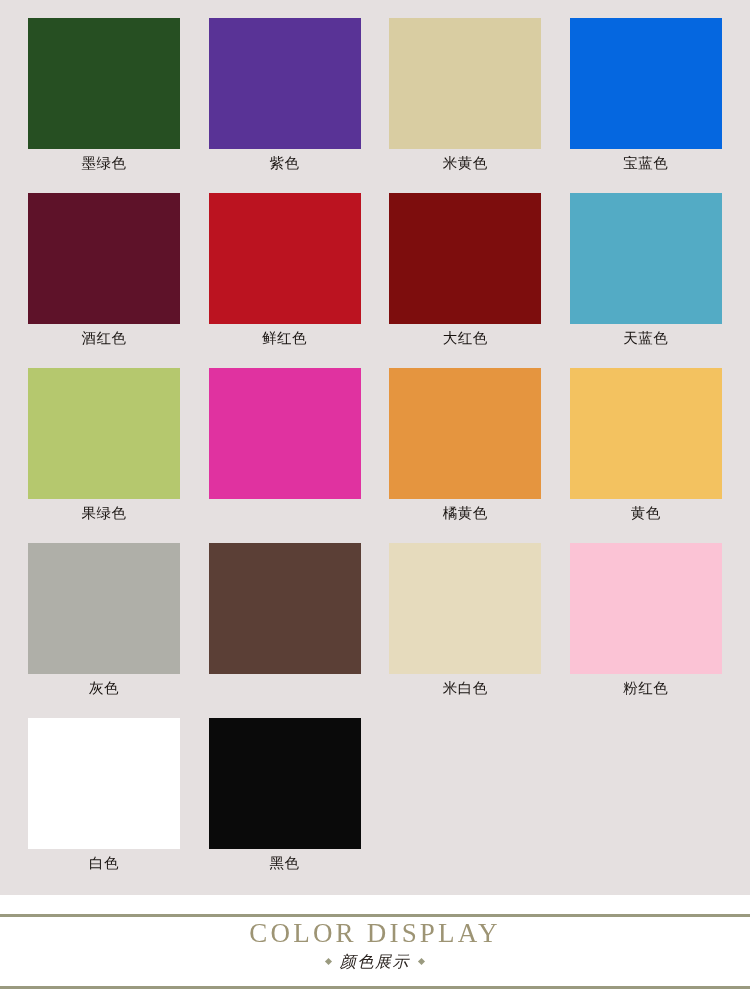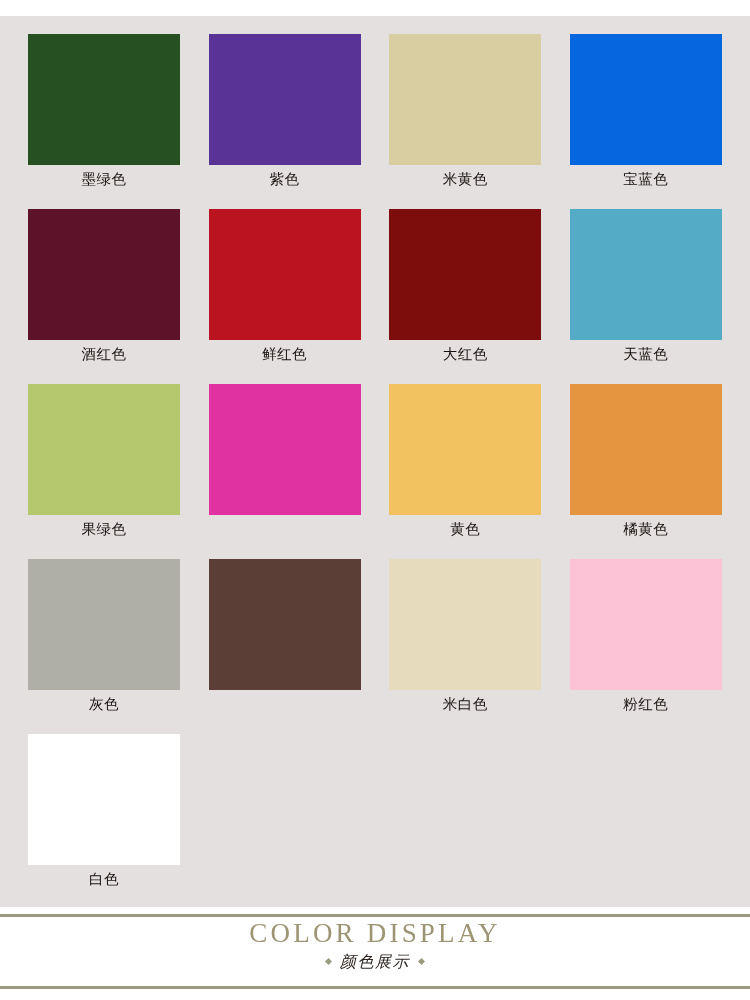--- a/index.html
+++ b/index.html
@@ -27,21 +27,21 @@
     top: 0;
     left: 0;
     width: 750px;
     height: 12px;
     background: #ffffff;
   }
 
   
   .swatch-panel {
     position: absolute;
-    top: 16px;
+    top: 0;
     left: 0;
     width: 750px;
     height: 895px;
     background: #e5e0e0;
     box-sizing: border-box;
     padding-left: 40px;
   }
 
   .swatch-grid {
     position: absolute;
@@ -191,45 +191,49 @@
           <div class="swatch-label">天蓝色</div>
         </div>
         <div class="swatch-cell">
           <div class="swatch-chip" style="background: rgb(181, 200, 110);"></div>
           <div class="swatch-label">果绿色</div>
         </div>
         <div class="swatch-cell">
           <div class="swatch-chip" style="background: rgb(224, 50, 160);"></div>
         </div>
         <div class="swatch-cell">
+          <div class="swatch-chip" style="background: rgb(229, 149, 63);"></div>
+          <div class="swatch-label">橘黄色</div>
+        </div>
+        <div class="swatch-cell">
           <div class="swatch-chip" style="background: rgb(243, 194, 96);"></div>
           <div class="swatch-label">黄色</div>
         </div>
         <div class="swatch-cell">
-          <div class="swatch-chip" style="background: rgb(229, 149, 63);"></div>
-          <div class="swatch-label">橘黄色</div>
-        </div>
-        <div class="swatch-cell">
           <div class="swatch-chip" style="background: rgb(175, 175, 168);"></div>
           <div class="swatch-label">灰色</div>
         </div>
         <div class="swatch-cell">
           <div class="swatch-chip" style="background: rgb(91, 63, 54);"></div>
         </div>
         <div class="swatch-cell">
           <div class="swatch-chip" style="background: rgb(230, 219, 189);"></div>
           <div class="swatch-label">米白色</div>
         </div>
         <div class="swatch-cell">
           <div class="swatch-chip" style="background: rgb(251, 195, 213);"></div>
           <div class="swatch-label">粉红色</div>
         </div>
         <div class="swatch-cell">
           <div class="swatch-chip" style="background: rgb(255, 255, 255);"></div>
           <div class="swatch-label">白色</div>
+        </div>
+        <div class="swatch-cell">
+          <div class="swatch-chip" style="background: rgb(10, 10, 10);"></div>
+          <div class="swatch-label">黑色</div>
         </div>
       </div>
   </div>
 
   <div class="footer-banner">
     <div class="footer-rule top"></div>
     <div class="footer-inner">
       <div class="footer-title">COLOR DISPLAY</div>
       <div class="footer-subtitle-row">
         <span class="diamond"></span>

